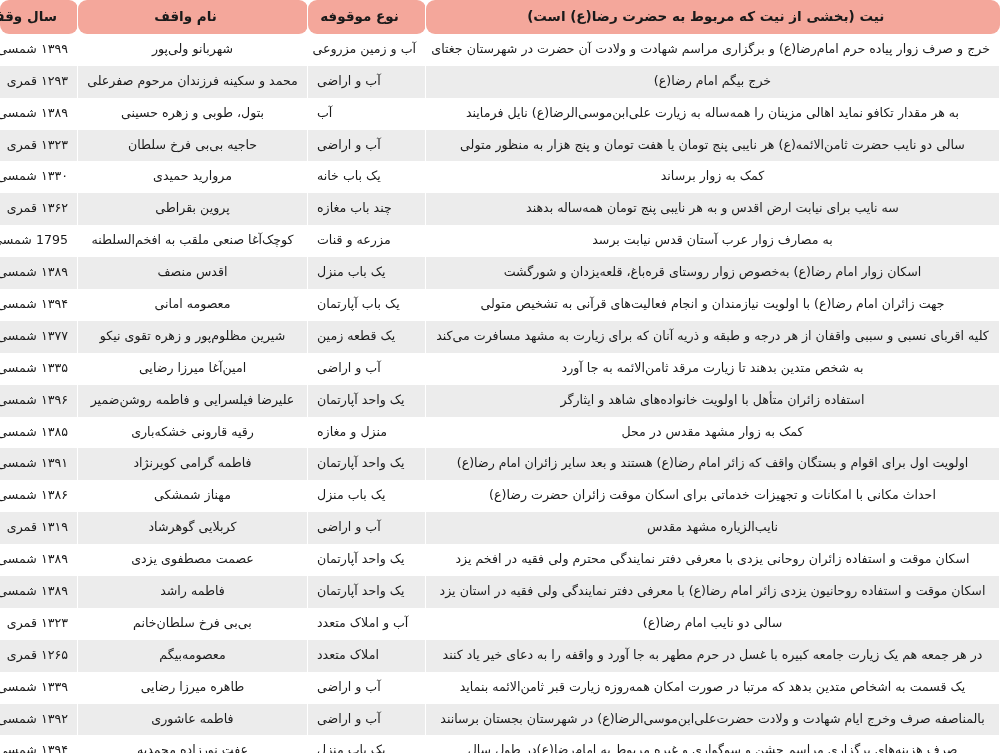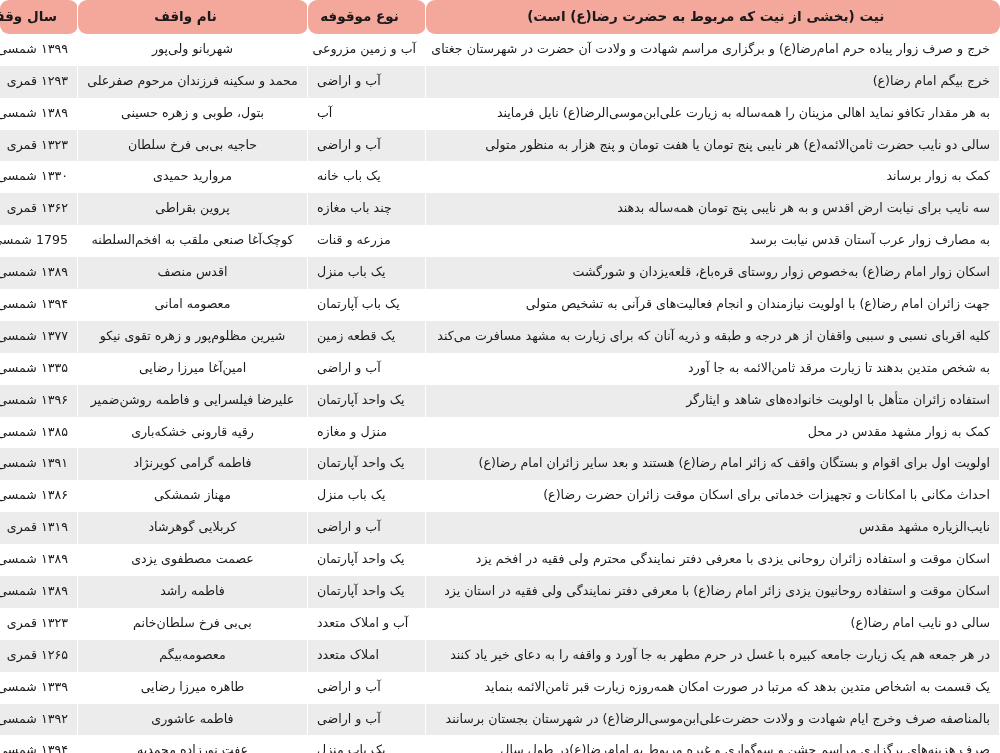--- a/index.html
+++ b/index.html
@@ -65,21 +65,21 @@
     white-space: nowrap;
     text-overflow: clip;
   }
 
   tbody tr:nth-child(odd)  td { background: #ffffff; }
   tbody tr:nth-child(even) td { background: #ececec; }
 
   td.cell-year   { white-space: nowrap; }
   td.cell-name   { text-align: center; }
   td.cell-type   { text-align: left; white-space: nowrap; }
-  td.cell-intent { text-align: right; margin-top: 10px; }
+  td.cell-intent { text-align: center; margin-top: 10px; }
 
   tbody tr:first-child td { border-top: none; }
 </style>
 <style>
     thead th { background: #f4a79b; color: #1a1a1a;
                border-left-color: #ffffff; border-right-color: #ffffff; }
     tbody tr:nth-child(odd)  td { background: #ffffff; }
     tbody tr:nth-child(even) td { background: #ececec; }
     tbody td { color: #1b1b1b;
                border-left-color: #ffffff; border-right-color: #ffffff; }

